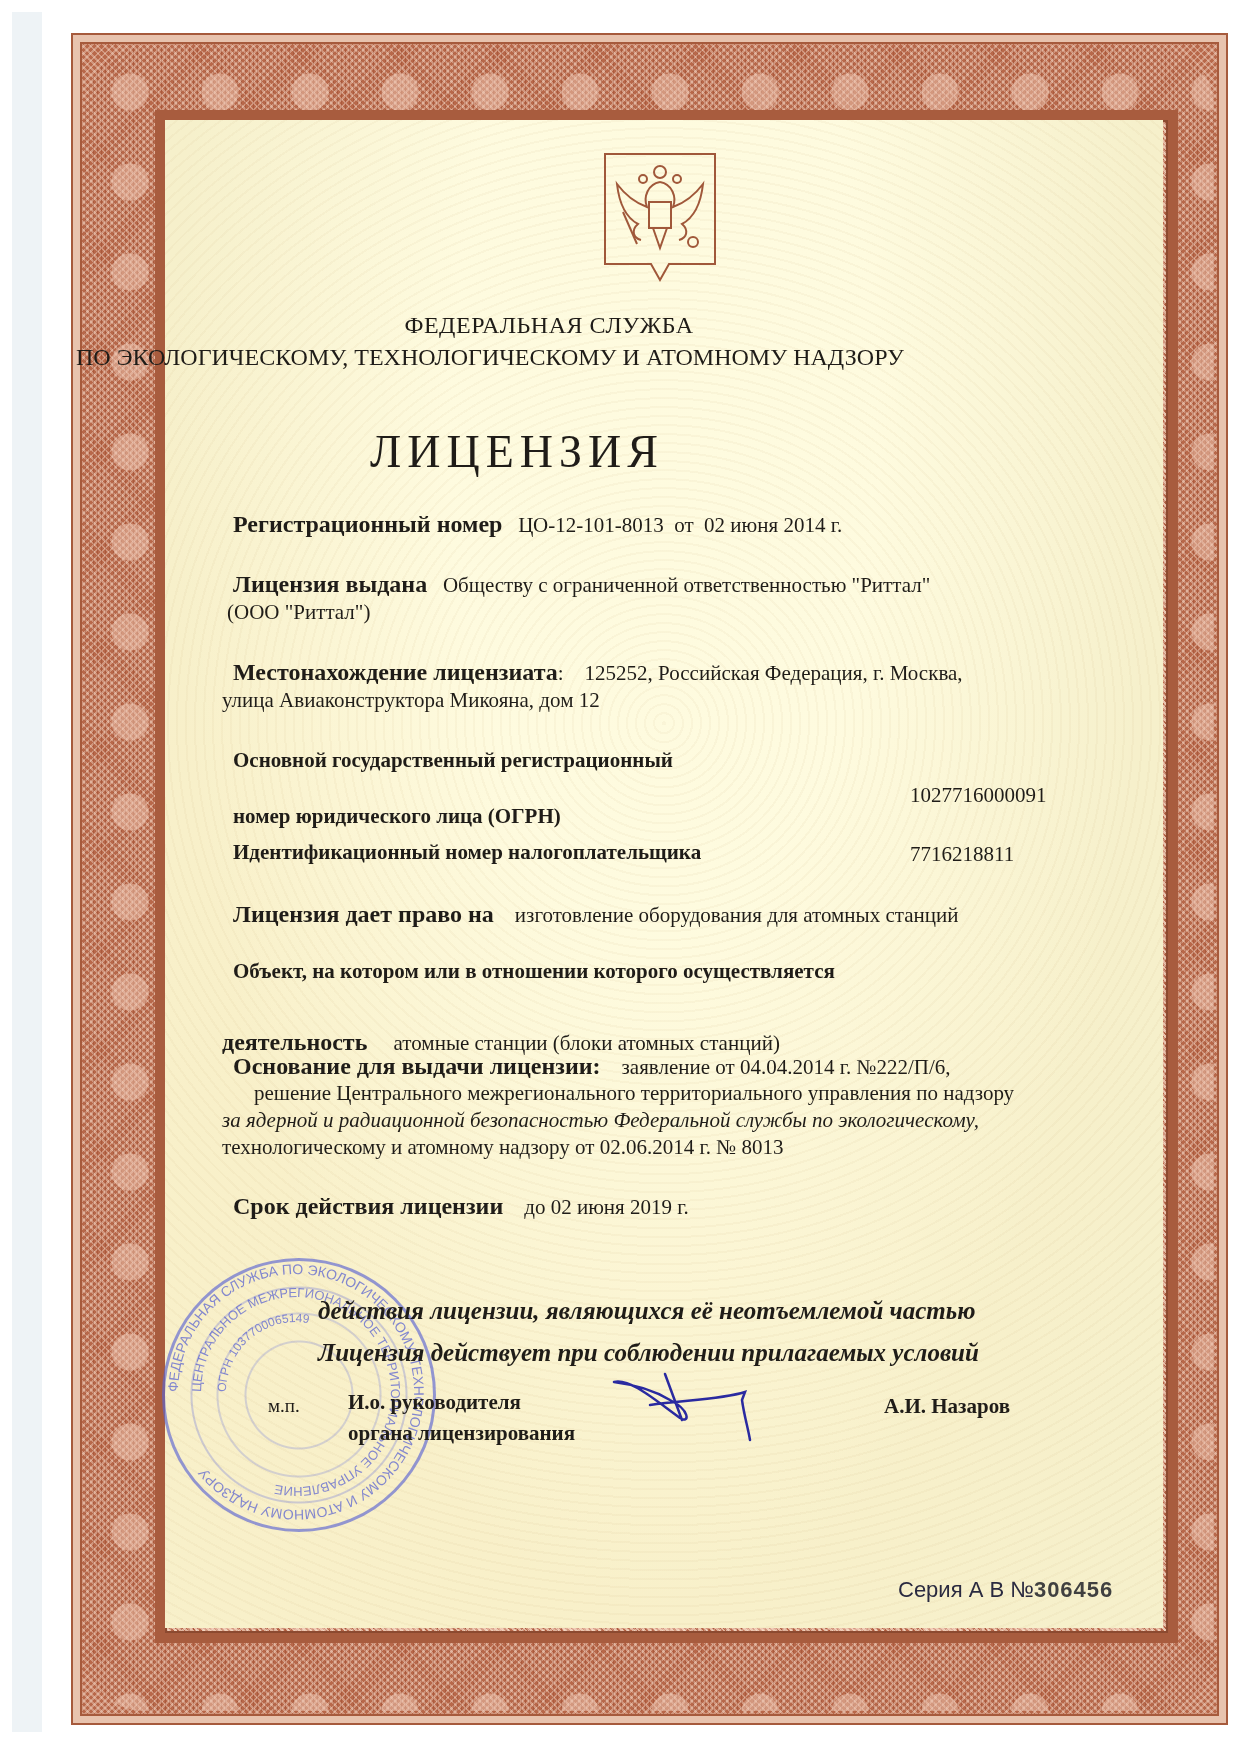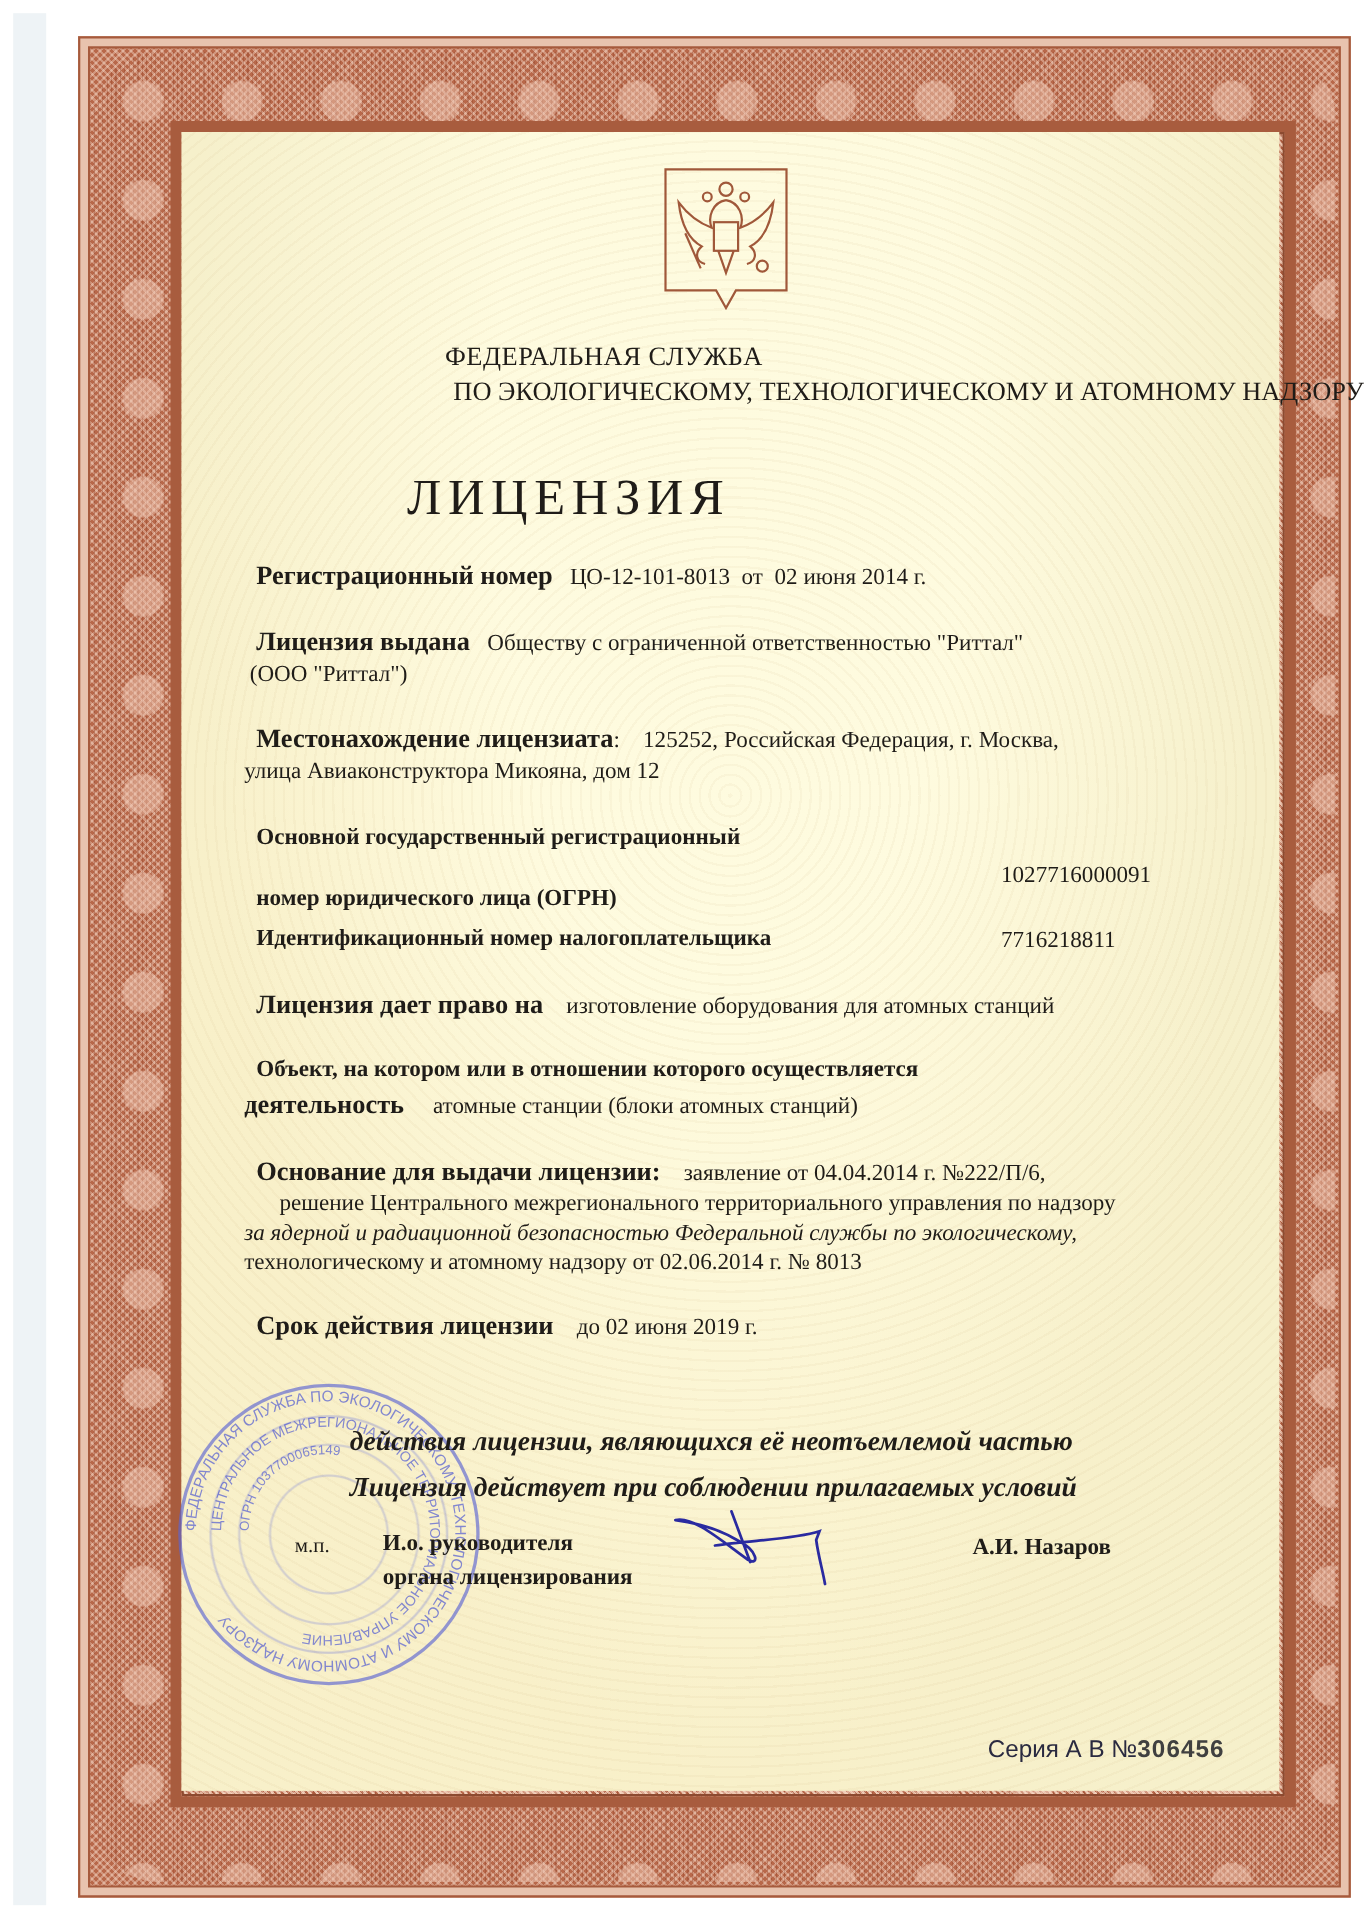--- a/index.html
+++ b/index.html
@@ -25,21 +25,21 @@
            background:
              radial-gradient(ellipse at 50% 20%, rgba(255,252,225,0.9) 0 30%, transparent 70%),
              radial-gradient(ellipse at 30% 70%, rgba(250,240,200,0.6) 0 30%, transparent 70%),
              #f6f0cb; }
   .field::before { content:""; position:absolute; inset:0;
            background: repeating-radial-gradient(circle at 50% 40%, rgba(200,170,120,0.08) 0 2px, transparent 2px 9px); }
 
   .emblem { position:absolute; left:603px; top:152px; width:114px; height:132px; }
   .t { position:absolute; white-space:nowrap; }
   .hdr1 { left:0; width:1052px; text-align:center; top:312px; font-size:24px; letter-spacing:0.5px; padding-left:46px; box-sizing:border-box;font-family:Liberation Serif, serif;}
-  .hdr2 { left:0; width:1240px; text-align:right; top:344px; font-size:24px; padding-left:76px; box-sizing:border-box;}
+  .hdr2 { left:0; width:1240px; text-align:left; top:344px; font-size:24px; padding-left:76px; box-sizing:border-box;}
   .title { left:0; width:994px; text-align:center; top:425px; font-size:46px; letter-spacing:6px; padding-left:40px; box-sizing:border-box; }
   .lbl { font-weight:bold; font-size:24px; }
   .val { font-size:21px; }
   .row { position:absolute; white-space:nowrap; font-size:21px; line-height:1; }
   .italic { font-style:italic; font-weight:bold; font-size:25px; }
   .stamp { position:absolute; left:162px; top:1258px; width:268px; height:268px; border-radius:50%;
            border:3px solid rgba(90,100,210,0.65);
            background:
              radial-gradient(circle, transparent 0 52px, rgba(100,110,220,0.25) 53px 54px, transparent 55px 80px, rgba(100,110,220,0.25) 81px 82px, transparent 83px 106px, rgba(100,110,220,0.3) 107px 108px, transparent 109px);
            }
@@ -102,21 +102,21 @@
 
 <div class="row lbl" style="left:233px; top:842px;">Идентификационный номер налогоплательщика</div>
 <div class="row val" style="left:910px; top:844px;">7716218811</div>
 
 <div class="row" style="left:233px; top:902px;">
   <span class="lbl">Лицензия дает право на</span>&nbsp;&nbsp;&nbsp;
   <span class="val">изготовление оборудования для атомных станций</span>
 </div>
 
 <div class="row lbl" style="left:233px; top:961px;">Объект, на котором или в отношении которого осуществляется</div>
-<div class="row" style="left:222px; top:993px;">
+<div class="row" style="left:222px; top:1030px;">
   <span class="lbl">деятельность</span>&nbsp;&nbsp;&nbsp;&nbsp;
   <span class="val">атомные станции (блоки атомных станций)</span>
 </div>
 
 <div class="row" style="left:233px; top:1054px;">
   <span class="lbl">Основание для выдачи лицензии:</span>&nbsp;&nbsp;&nbsp;
   <span class="val">заявление от 04.04.2014 г. №222/П/6,</span>
 </div>
 <div class="row val" style="left:222px; top:1083px;margin-left:32px;">решение Центрального межрегионального территориального управления по надзору</div>
 <div class="row val" style="left:222px; top:1110px;font-style:italic;">за ядерной и радиационной безопасностью Федеральной службы по экологическому,</div>

